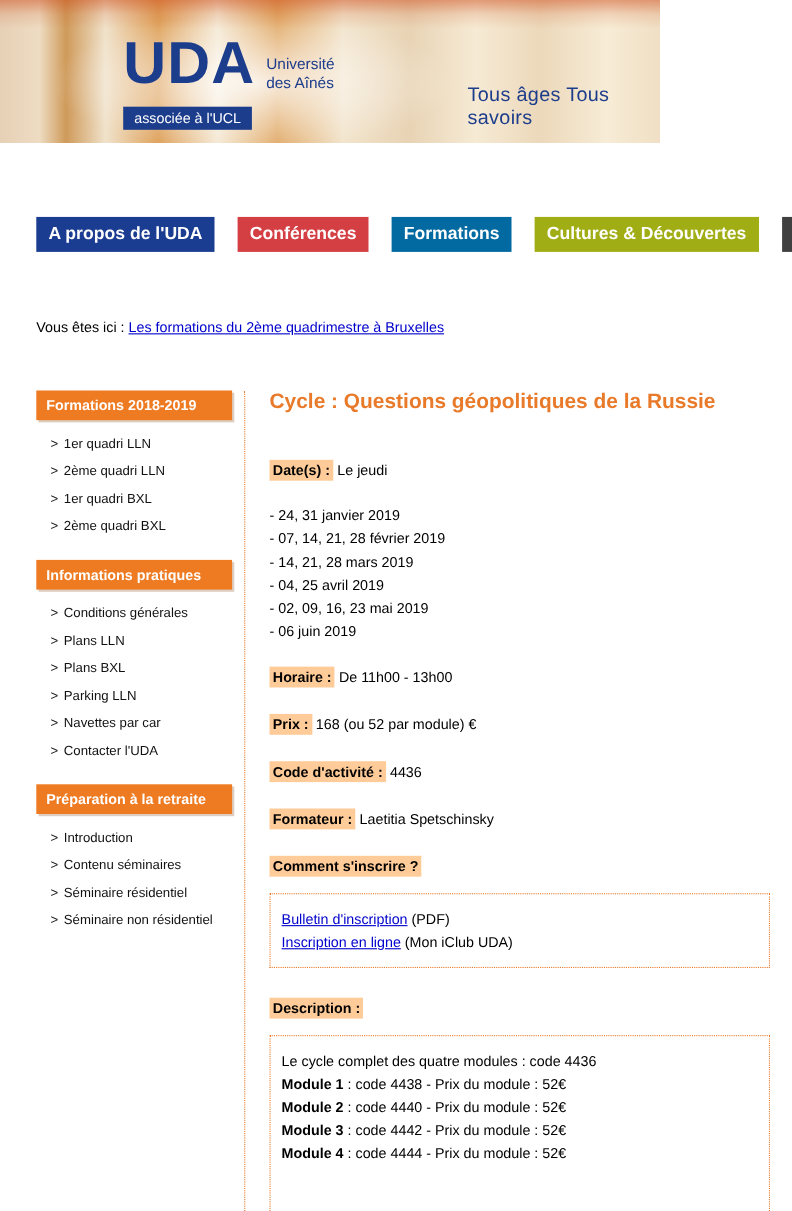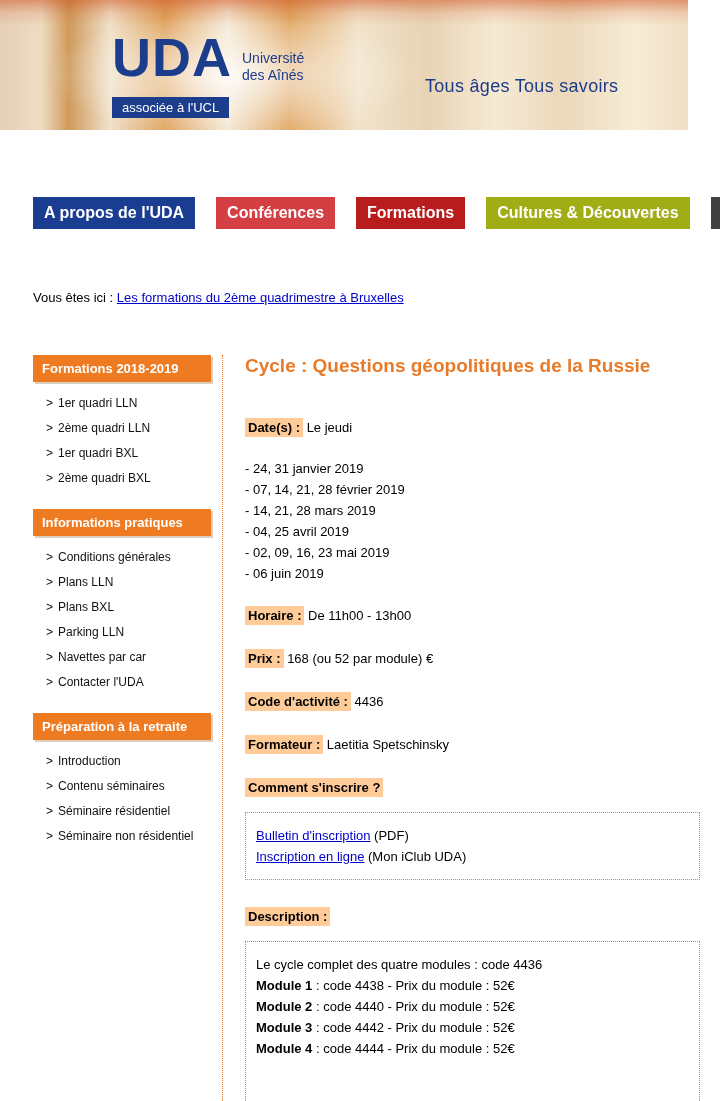--- a/index.html
+++ b/index.html
@@ -6,21 +6,21 @@
   html,body { width:720px; }
   body {
     width:720px; height:1101px; overflow:hidden; position:relative;
     background:#ffffff;
     font-family:"Liberation Sans","DejaVu Sans",sans-serif;
     font-size:13px; color:#000;
   }
 
   
   .site-header{
-    position:relative; width:688px; height:130px; overflow:hidden;
+    position:relative; width:600px; height:130px; overflow:hidden;
     background:
       linear-gradient(180deg, rgba(205,75,25,0.50) 0%, rgba(205,75,25,0.15) 10%, rgba(205,75,25,0) 20%),
       radial-gradient(ellipse 260px 90px at 230px 75px, rgba(255,255,255,0.80), rgba(255,255,255,0) 70%),
       linear-gradient(90deg,
         #e6d0b6 0%, #eedcc2 6%, #cf9a5a 10%, #f0e2cb 16%, #dfa25c 24%,
         #f4e8d3 33%, #e0a763 42%, #f2e4cc 52%, #e8d3b4 62%, #f6ead4 72%,
         #ecd8ba 82%, #f7ecd6 92%, #f0dfc4 100%);
   }
   .logo-block{ position:absolute; left:112px; top:30px; display:flex; cursor:pointer; }
   .logo-uda{
@@ -104,21 +104,21 @@
       <span>des Aînés</span>
     </span>
   </div>
   <div class="logo-banner">associée à l'UCL</div>
   <div class="tagline">Tous âges Tous savoirs</div>
 </div>
 
 <div class="main-nav">
   <a class="nav-btn" style="background-color: rgb(27, 61, 145);">A propos de l'UDA</a>
   <a class="nav-btn" style="background-color: rgb(212, 63, 68);">Conférences</a>
-  <a class="nav-btn" style="background-color: #b91c1c;">Formations</a>
+  <a class="nav-btn" style="background-color: #0369a1;">Formations</a>
   <a class="nav-btn" style="background-color: rgb(160, 173, 20);">Cultures &amp; Découvertes</a>
   <a class="nav-btn" style="background-color: #404040;">Voyages culturels</a>
 
 </div>
 
 <div class="breadcrumb">
   <span>Vous êtes ici : </span><a>Les formations du 2ème quadrimestre à Bruxelles</a>
 </div>
 
 <div class="content">

